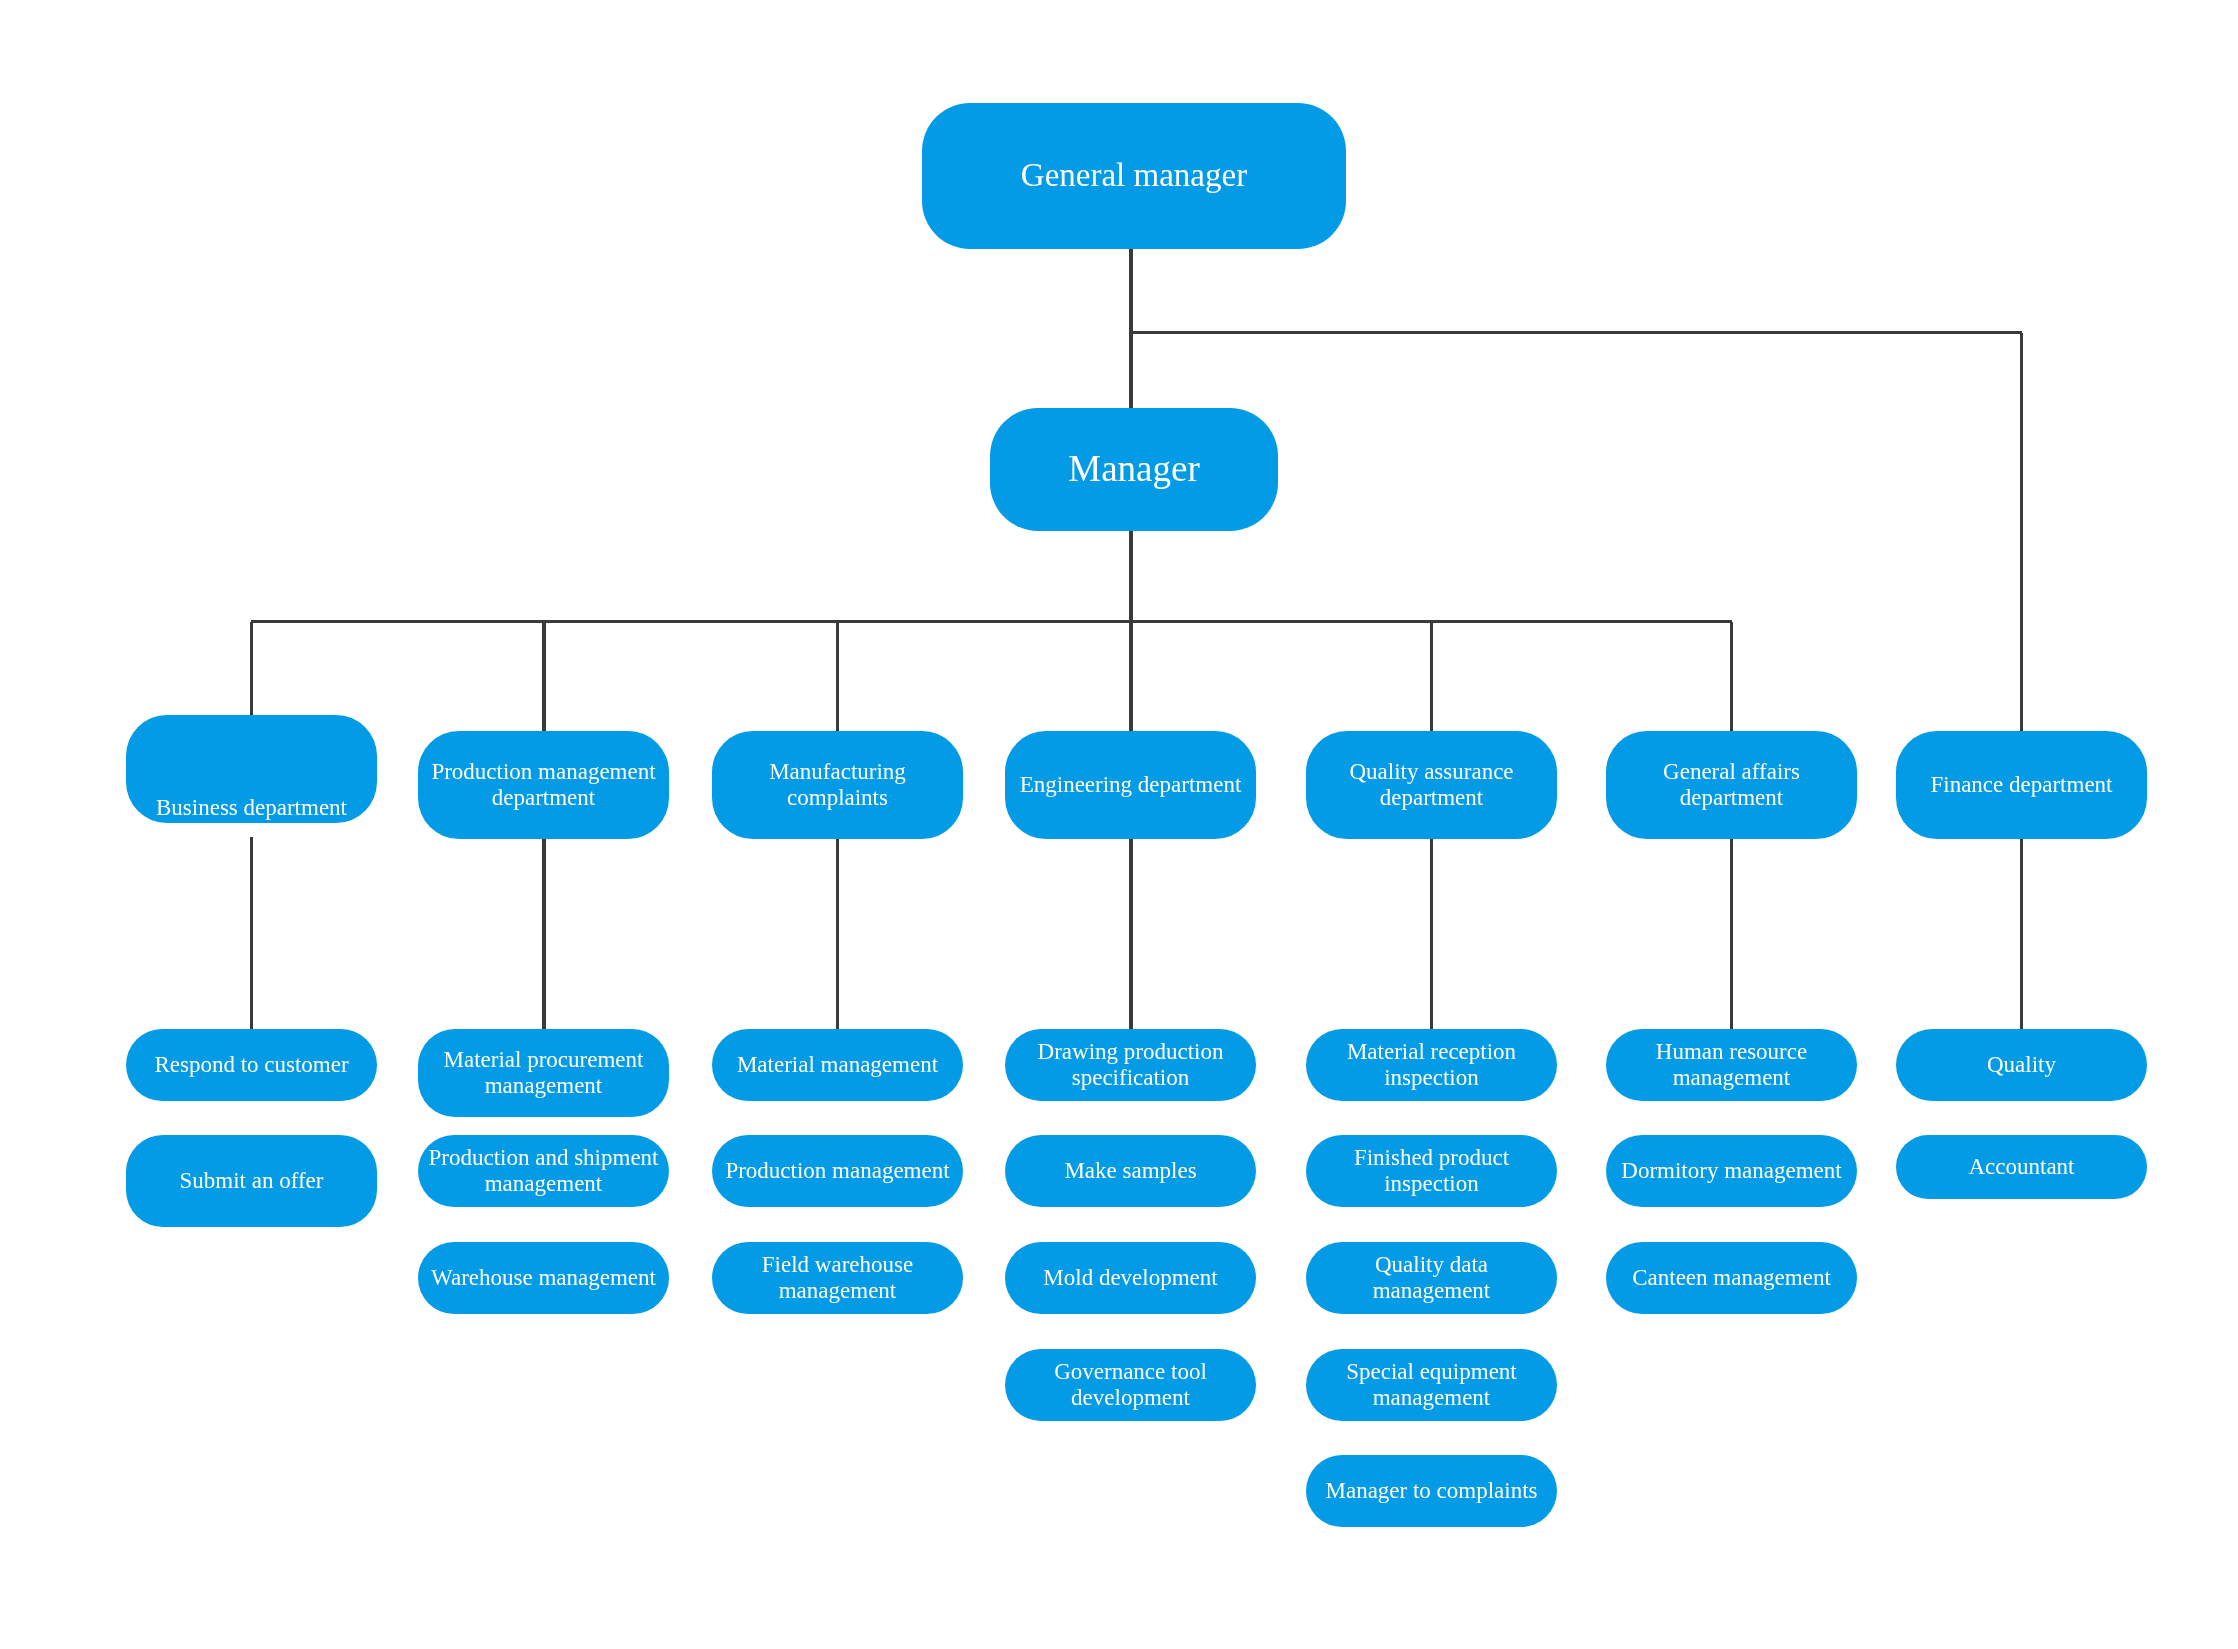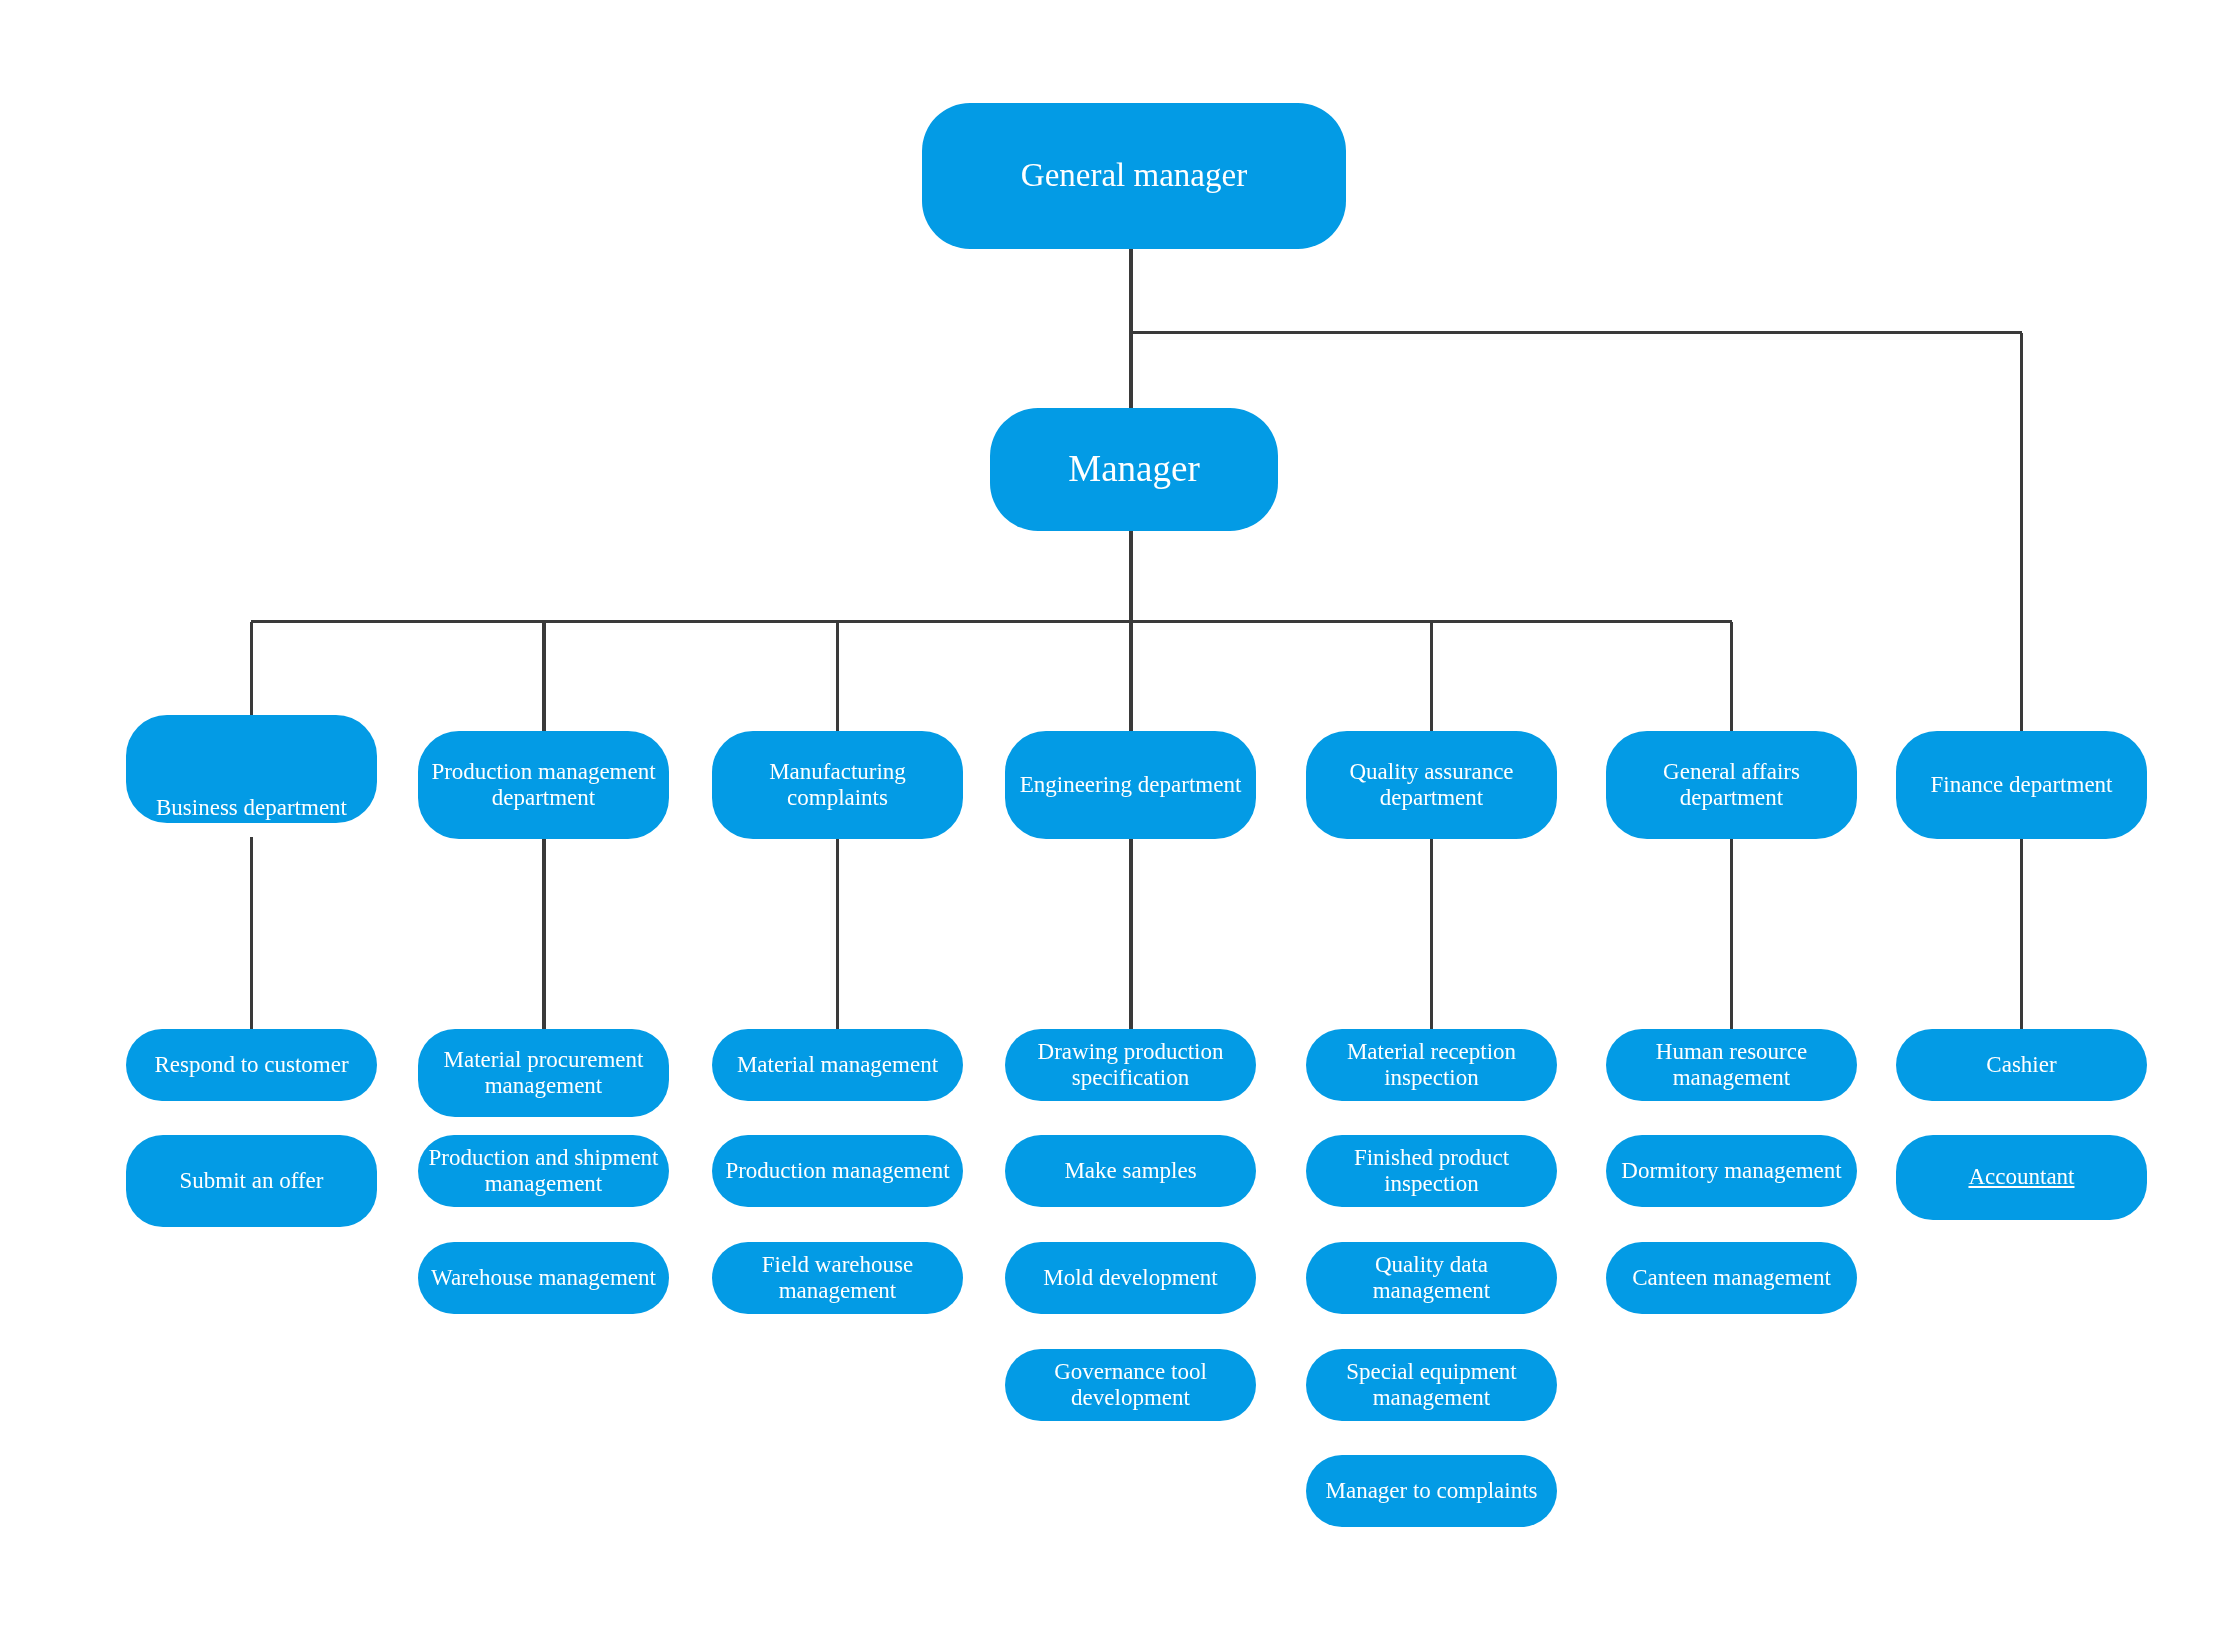--- a/index.html
+++ b/index.html
@@ -187,20 +187,20 @@
     <span>Human resource management</span>
   </div>
   <div class="node node--leaf" style="left:1606px; top:1135px; width:251px; height:72px;">
     <span>Dormitory management</span>
   </div>
   <div class="node node--leaf" style="left:1606px; top:1242px; width:251px; height:72px;">
     <span>Canteen management</span>
   </div>
 
   <div class="node node--leaf" style="left:1896px; top:1029px; width:251px; height:72px;">
-    <span>Cashier</span>
-  </div>
-  <div class="node node--leaf" style="left:1896px; top:1135px; width:251px; height:85px;text-decoration:underline;">
+    <span>Quality</span>
+  </div>
+  <div class="node node--leaf" style="left:1896px; top:1135px; width:251px; height:64px;">
     <span>Accountant</span>
   </div>
 
 </div>
 
 
 </body></html>

